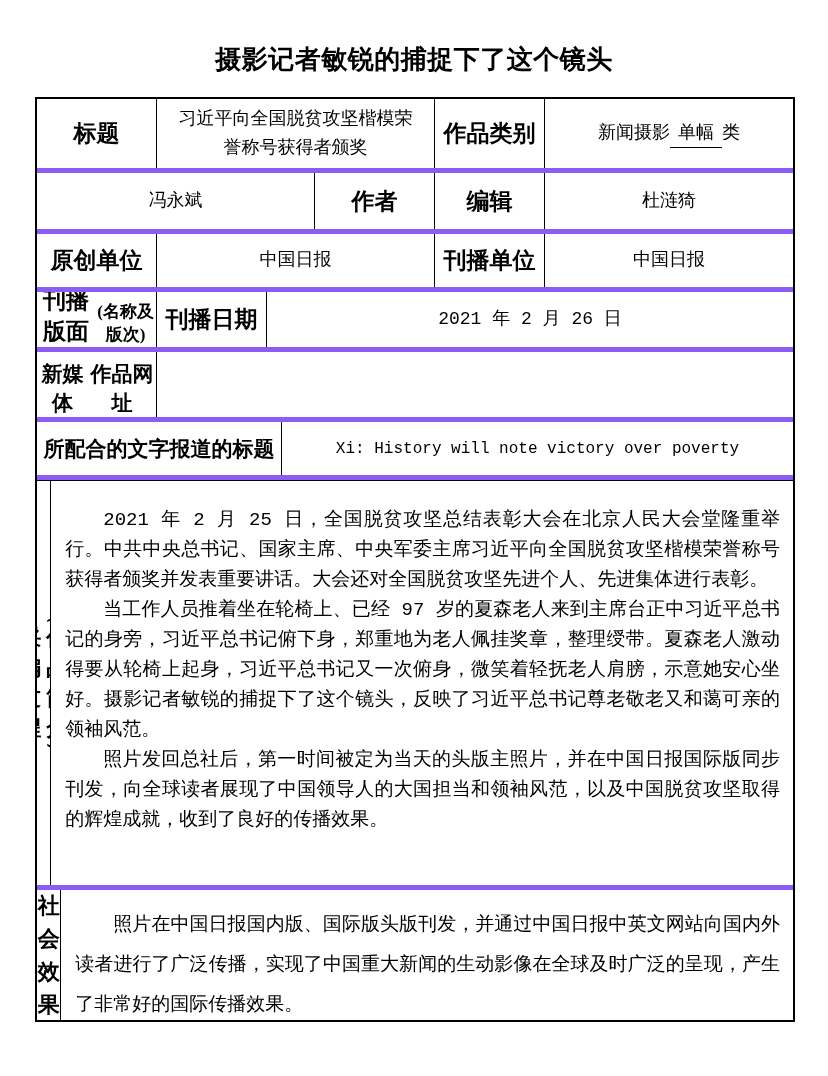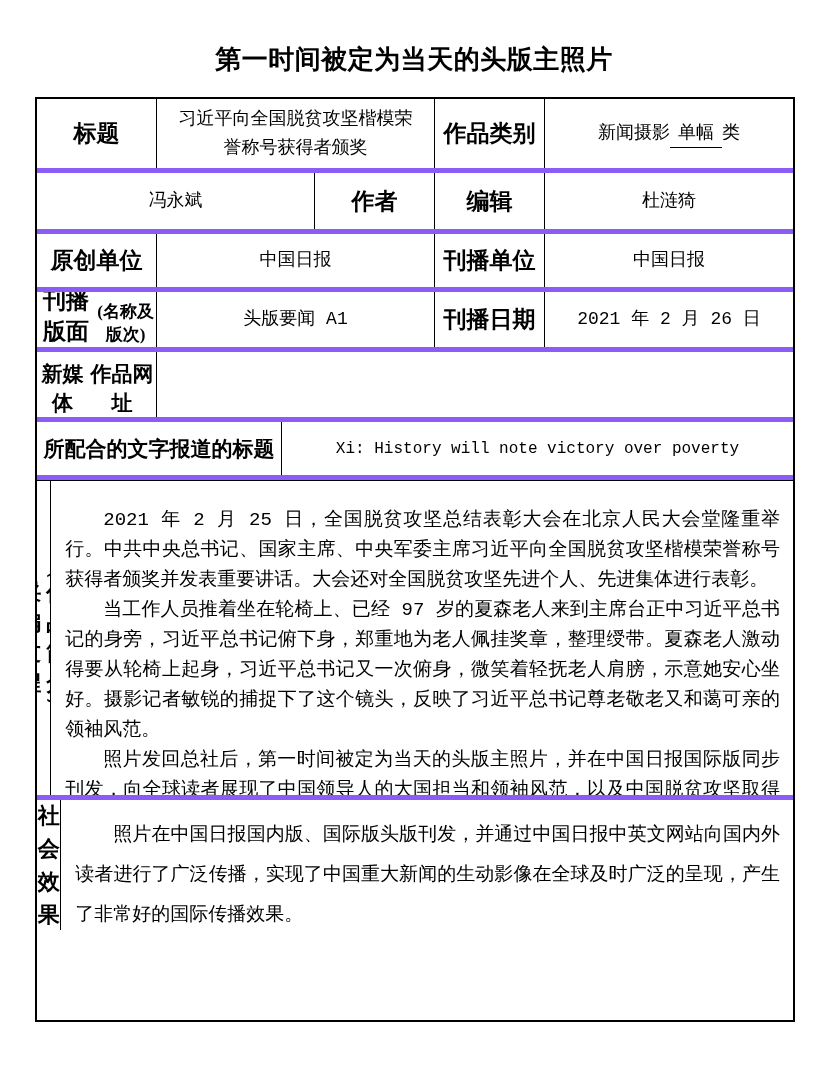--- a/index.html
+++ b/index.html
@@ -52,29 +52,29 @@
   .text-cell {
     display:block; text-align:justify;
     padding:24px 13px 0 14px;
     font-size:19px; line-height:30px;
     font-family:"Liberation Mono","Liberation Serif","DejaVu Serif",serif;
   }
   .text-cell p { text-indent:2em; margin:0; }
   .text-cell-sm { padding-top:15px; line-height:40px; }
   
   .r1{height:74px} .r2{height:61px} .r3{height:58px} .r4{height:60px}
-  .r5{height:70px} .r6{height:58px} .r7{height:320px} .r8{height:130px}
+  .r5{height:70px} .r6{height:58px} .r7{height:410px} .r8{height:130px}
   
   .c-lbl1{width:120px} .c-val1{width:278px} .c-lbl2{width:110px}
   .c-lbl6{width:245px} .c-vlbl{width:55px}
 </style>
 </head>
 <body>
 
-<h1 class="page-title">第一时间被定为当天的头版主照片</h1>
+<h1 class="page-title">摄影记者敏锐的捕捉下了这个镜头</h1>
 
 <div class="tbl">
 
   <div class="row r1">
     <div class="cell lbl c-lbl1">标题</div>
     <div class="cell val c-val1">
       <div class="val-wrap">习近平向全国脱贫攻坚楷模荣誉称号获得者颁奖</div>
     </div>
     <div class="cell lbl c-lbl2">作品类别</div>
     <div class="cell val grow">
@@ -96,21 +96,20 @@
     <div class="cell val c-val1">中国日报</div>
     <div class="cell lbl c-lbl2">刊播单位</div>
     <div class="cell val grow">中国日报</div>
   </div>
 
   <div class="row r4">
     <div class="cell lbl lbl-stack c-lbl1">
       <span>刊播版面</span>
       <span class="lbl-sub">(名称及版次)</span>
     </div>
-    <div class="cell val c-val1">头版要闻 A1</div>
     <div class="cell lbl c-lbl2">刊播日期</div>
     <div class="cell val grow">2021 年 2 月 26 日</div>
   </div>
 
   <div class="row r5">
     <div class="cell lbl lbl-stack lbl-sm c-lbl1">
       <span>新媒体</span>
       <span>作品网址</span>
     </div>
     <div class="cell val grow"></div>

